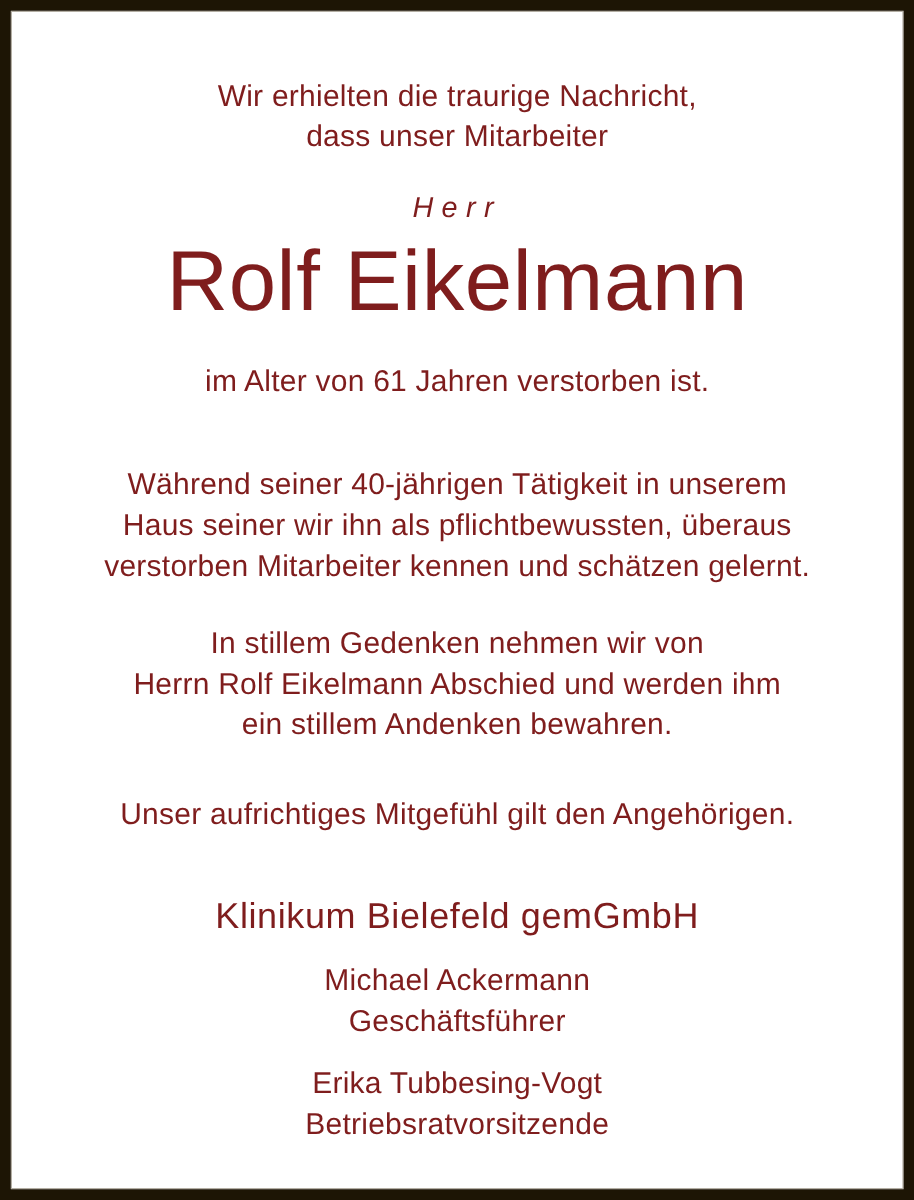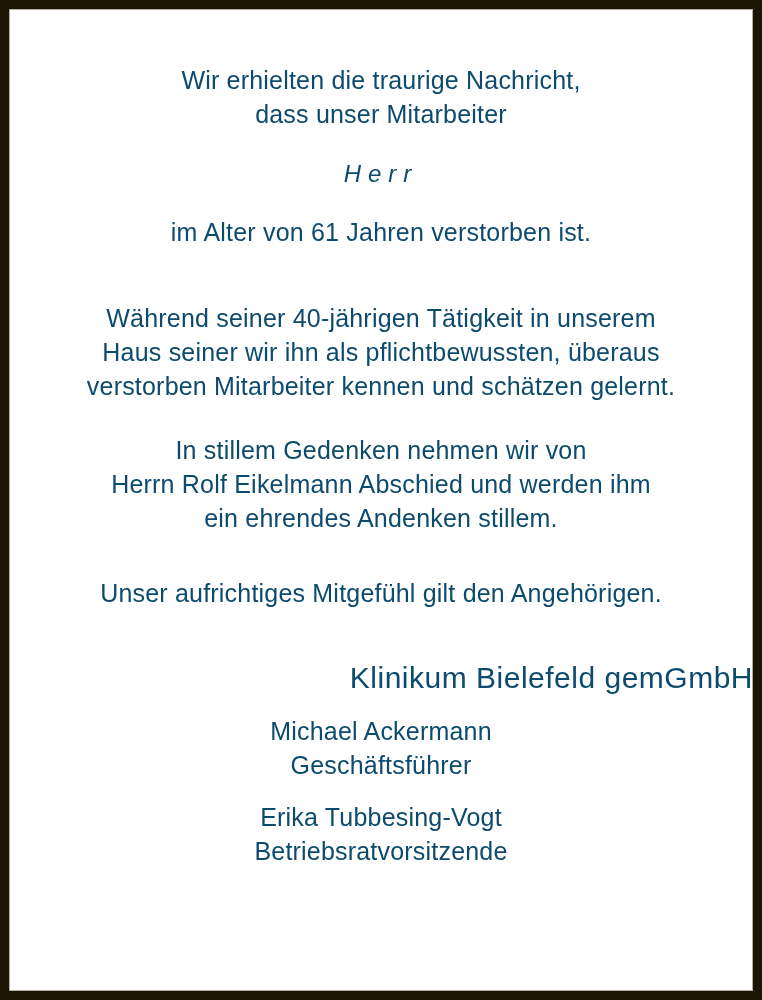--- a/index.html
+++ b/index.html
@@ -10,21 +10,21 @@
   .frame {
     position: relative;
     width: 762px;
     height: 1000px;
     box-sizing: border-box;
     border: 9px solid #1d1505;
     box-shadow: inset 0 0 0 1px #b3aea3;
     background: #ffffff;
     overflow: hidden;
     font-family: "Liberation Sans", sans-serif;
-    color: #0c4a6e;
+    color: #7f1d1d;
   }
   .content {
     box-sizing: border-box;
     width: 100%;
     height: 100%;
     padding-top: 54px;
     text-align: center;
   }
   .body-line {
     font-size: 25px;
@@ -53,51 +53,51 @@
   .para-1 { margin-top: 52px; }
   .para-2 { margin-top: 30px; }
   .para-3 { margin-top: 41px; }
   .organization {
     margin: 48px 0 0 0;
     font-size: 30px;
     line-height: 40px;
     font-weight: normal;
     letter-spacing: 0.5px;
     white-space: nowrap;
-    text-align: right;
   }
   .signatory-1 { margin-top: 16px; }
   .signatory-2 { margin-top: 18px; }
 </style>
 </head>
 <body>
 
 <div class="frame">
   <div class="content">
 
     <div class="intro">
       <div class="body-line">Wir erhielten die traurige Nachricht,</div>
       <div class="body-line">dass unser Mitarbeiter</div>
     </div>
 
     <div class="salutation">Herr</div>
 
+    <h1 class="deceased-name">Rolf Eikelmann</h1>
 
     <div class="body-line age-line">im Alter von 61 Jahren verstorben ist.</div>
 
     <div class="para-1">
       <div class="body-line">Während seiner 40-jährigen Tätigkeit in unserem</div>
       <div class="body-line">Haus seiner wir ihn als pflichtbewussten, überaus</div>
       <div class="body-line">verstorben Mitarbeiter kennen und schätzen gelernt.</div>
     </div>
 
     <div class="para-2">
       <div class="body-line">In stillem Gedenken nehmen wir von</div>
       <div class="body-line">Herrn Rolf Eikelmann Abschied und werden ihm</div>
-      <div class="body-line">ein ehrendes Andenken stillem.</div>
+      <div class="body-line">ein stillem Andenken bewahren.</div>
     </div>
 
     <div class="para-3">
       <div class="body-line">Unser aufrichtiges Mitgefühl gilt den Angehörigen.</div>
     </div>
 
     <div class="organization">Klinikum Bielefeld gemGmbH</div>
 
     <div class="signatory-1">
       <div class="body-line">Michael Ackermann</div>

